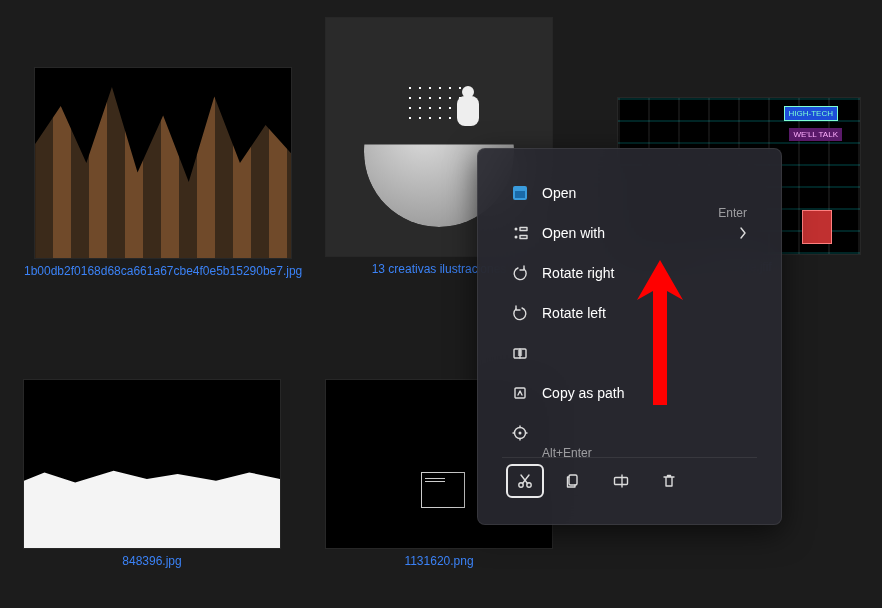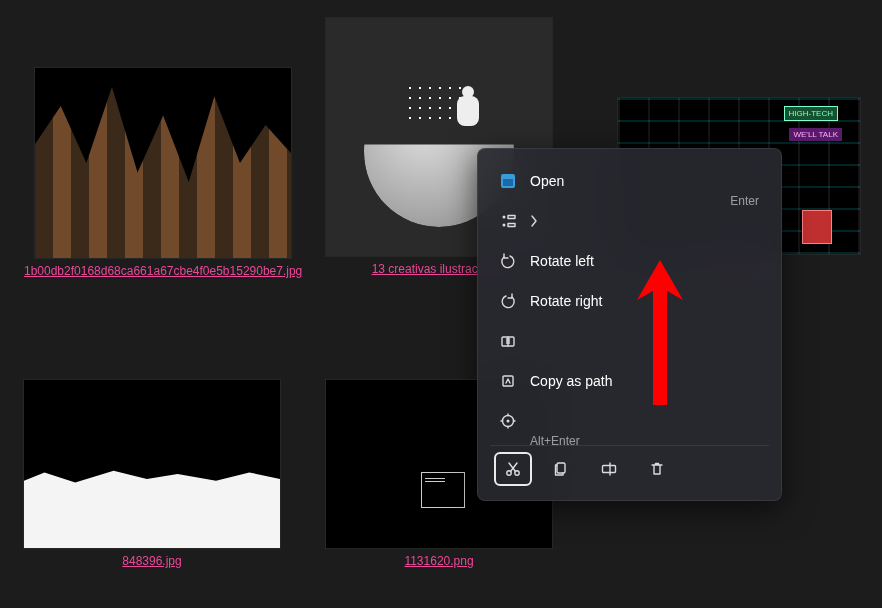--- a/index.html
+++ b/index.html
@@ -19,25 +19,24 @@
     align-items: center;
   }
   .thumb .img {
     background: #000;
     box-shadow: 0 0 0 1px rgba(255,255,255,0.05);
   }
   .thumb .caption {
     margin-top: 6px;
     font-size: 12px;
     text-align: center;
-    color: #ec4899;
+    color: #3b82f6;
     max-width: 280px;
     line-height: 1.3;
     word-break: break-all;
-    text-decoration: underline;
   }
   
   #t1 { left: 24px;  top: 68px; }
   #t1 .img { width: 256px; height: 190px; }
   #t2 { left: 326px; top: 18px; }
   #t2 .img { width: 226px; height: 238px; background:#2a2a2a; }
   #t3 { left: 618px; top: 98px; }
   #t3 .img { width: 242px; height: 156px; }
   #t4 { left: 24px;  top: 380px; }
   #t4 .img { width: 256px; height: 168px; }
@@ -52,21 +51,21 @@
   .moon-wrap{display:flex;align-items:center;justify-content:center;}
   .moon{width:150px;height:150px;border-radius:50%;background:radial-gradient(circle at 40% 35%, #ddd, #888);clip-path: inset(45% 0 0 0 round 0 0 75px 75px);transform:translateY(15px);}
   .astro{position:absolute;width:22px;height:30px;background:#eee;border-radius:8px;left:58%;top:30%;}
   .astro::after{content:"";position:absolute;width:12px;height:12px;background:#eee;border-radius:50%;top:-10px;left:5px;}
   .dots{position:absolute;left:35%;top:25%;width:60px;height:40px;background:
     radial-gradient(#fff 1px,transparent 1px) 0 0/10px 10px;}
   .neon{background:linear-gradient(135deg,#3a1a6a,#6a2a9a 40%,#c050c0 60%,#2a1a5a);position:relative;overflow:hidden;}
   .neon::before{content:"";position:absolute;inset:0;background:
     repeating-linear-gradient(90deg,rgba(255,255,255,0.08) 0 2px,transparent 2px 30px),
     repeating-linear-gradient(0deg,rgba(0,255,255,0.15) 0 2px,transparent 2px 22px);}
-  .neon .sign1{position:absolute;right:22px;top:8px;background:#14532d;color:#7fffd4;font-size:8px;padding:2px 4px;border:1px solid #7fffd4;}
+  .neon .sign1{position:absolute;right:22px;top:8px;background:#1d4ed8;color:#7fffd4;font-size:8px;padding:2px 4px;border:1px solid #7fffd4;}
   .neon .sign2{position:absolute;right:18px;top:30px;background:#5a1a6a;color:#ffb0ff;font-size:8px;padding:2px 4px;}
   .neon .box{position:absolute;right:28px;bottom:10px;width:30px;height:34px;background:#c03030;border:1px solid #ff8080;}
   .gray{background:#5a5a5a;position:relative;}
   .gray::after{content:"";position:absolute;left:0;right:0;bottom:0;height:50%;background:#f4f4f4;
     clip-path: polygon(0 20%,8% 10%,20% 22%,35% 8%,48% 18%,60% 12%,75% 20%,88% 10%,100% 18%,100% 100%,0 100%);}
   .term{position:relative;}
   .term .win{position:absolute;left:42%;top:55%;width:44px;height:36px;border:1px solid #ccc;}
   .term .win::before{content:"";position:absolute;left:3px;top:3px;width:20px;height:6px;background:
     repeating-linear-gradient(0deg,#ccc 0 1px,transparent 1px 3px);}
 
@@ -74,21 +73,21 @@
   .ctx {
     position: absolute;
     left: 477px;
     top: 148px;
     width: 305px;
     background: rgba(40,40,48,0.92);
     border: 1px solid rgba(255,255,255,0.08);
     border-radius: 8px;
     backdrop-filter: blur(20px);
     box-shadow: 0 8px 30px rgba(0,0,0,0.6);
-    padding: 12px;
+    padding: 24px;
     font-size: 14px;
     z-index: 10;
   }
   .ctx .row {
     display: flex;
     align-items: center;
     height: 40px;
     padding: 0 10px;
     border-radius: 4px;
     gap: 14px;
@@ -166,46 +165,47 @@
 
   <div class="row">
     <span class="ic">
       <svg width="16" height="16">
           <circle cx="4" cy="4" r="1.5" fill="#dcdcdc"></circle>
           <circle cx="4" cy="12" r="1.5" fill="#dcdcdc"></circle>
           <rect x="8" y="2.5" width="7" height="3" class="stroke"></rect>
           <rect x="8" y="10.5" width="7" height="3" class="stroke"></rect>
         </svg>
     </span>
+    <span class="lbl">Open with</span>
     <span class="chev">
       <svg width="8" height="12">
           <path d="M2 1 L6 6 L2 11" class="stroke"></path>
         </svg>
     </span>
   </div>
 
 
   <div class="row">
     <span class="ic">
       <svg width="16" height="16">
+          <path d="M12 4 A6 6 0 1 1 6 3" class="stroke"></path>
+          <path d="M12 1 L12 5 L8 5" class="stroke"></path>
+        </svg>
+    </span>
+    <span class="lbl">Rotate right</span>
+  </div>
+
+  <div class="row">
+    <span class="ic">
+      <svg width="16" height="16">
           <path d="M4 4 A6 6 0 1 0 10 3" class="stroke"></path>
           <path d="M4 1 L4 5 L8 5" class="stroke"></path>
         </svg>
     </span>
     <span class="lbl">Rotate left</span>
-  </div>
-
-  <div class="row">
-    <span class="ic">
-      <svg width="16" height="16">
-          <path d="M12 4 A6 6 0 1 1 6 3" class="stroke"></path>
-          <path d="M12 1 L12 5 L8 5" class="stroke"></path>
-        </svg>
-    </span>
-    <span class="lbl">Rotate right</span>
   </div>
 
   <div class="row">
     <span class="ic">
       <svg width="16" height="16">
           <rect x="2" y="4" width="12" height="9" rx="1" class="stroke"></rect>
           <path d="M8 4 L8 13 M6.5 6 H9.5 M6.5 8 H9.5 M6.5 10 H9.5" class="stroke"></path>
         </svg>
     </span>
   </div>

